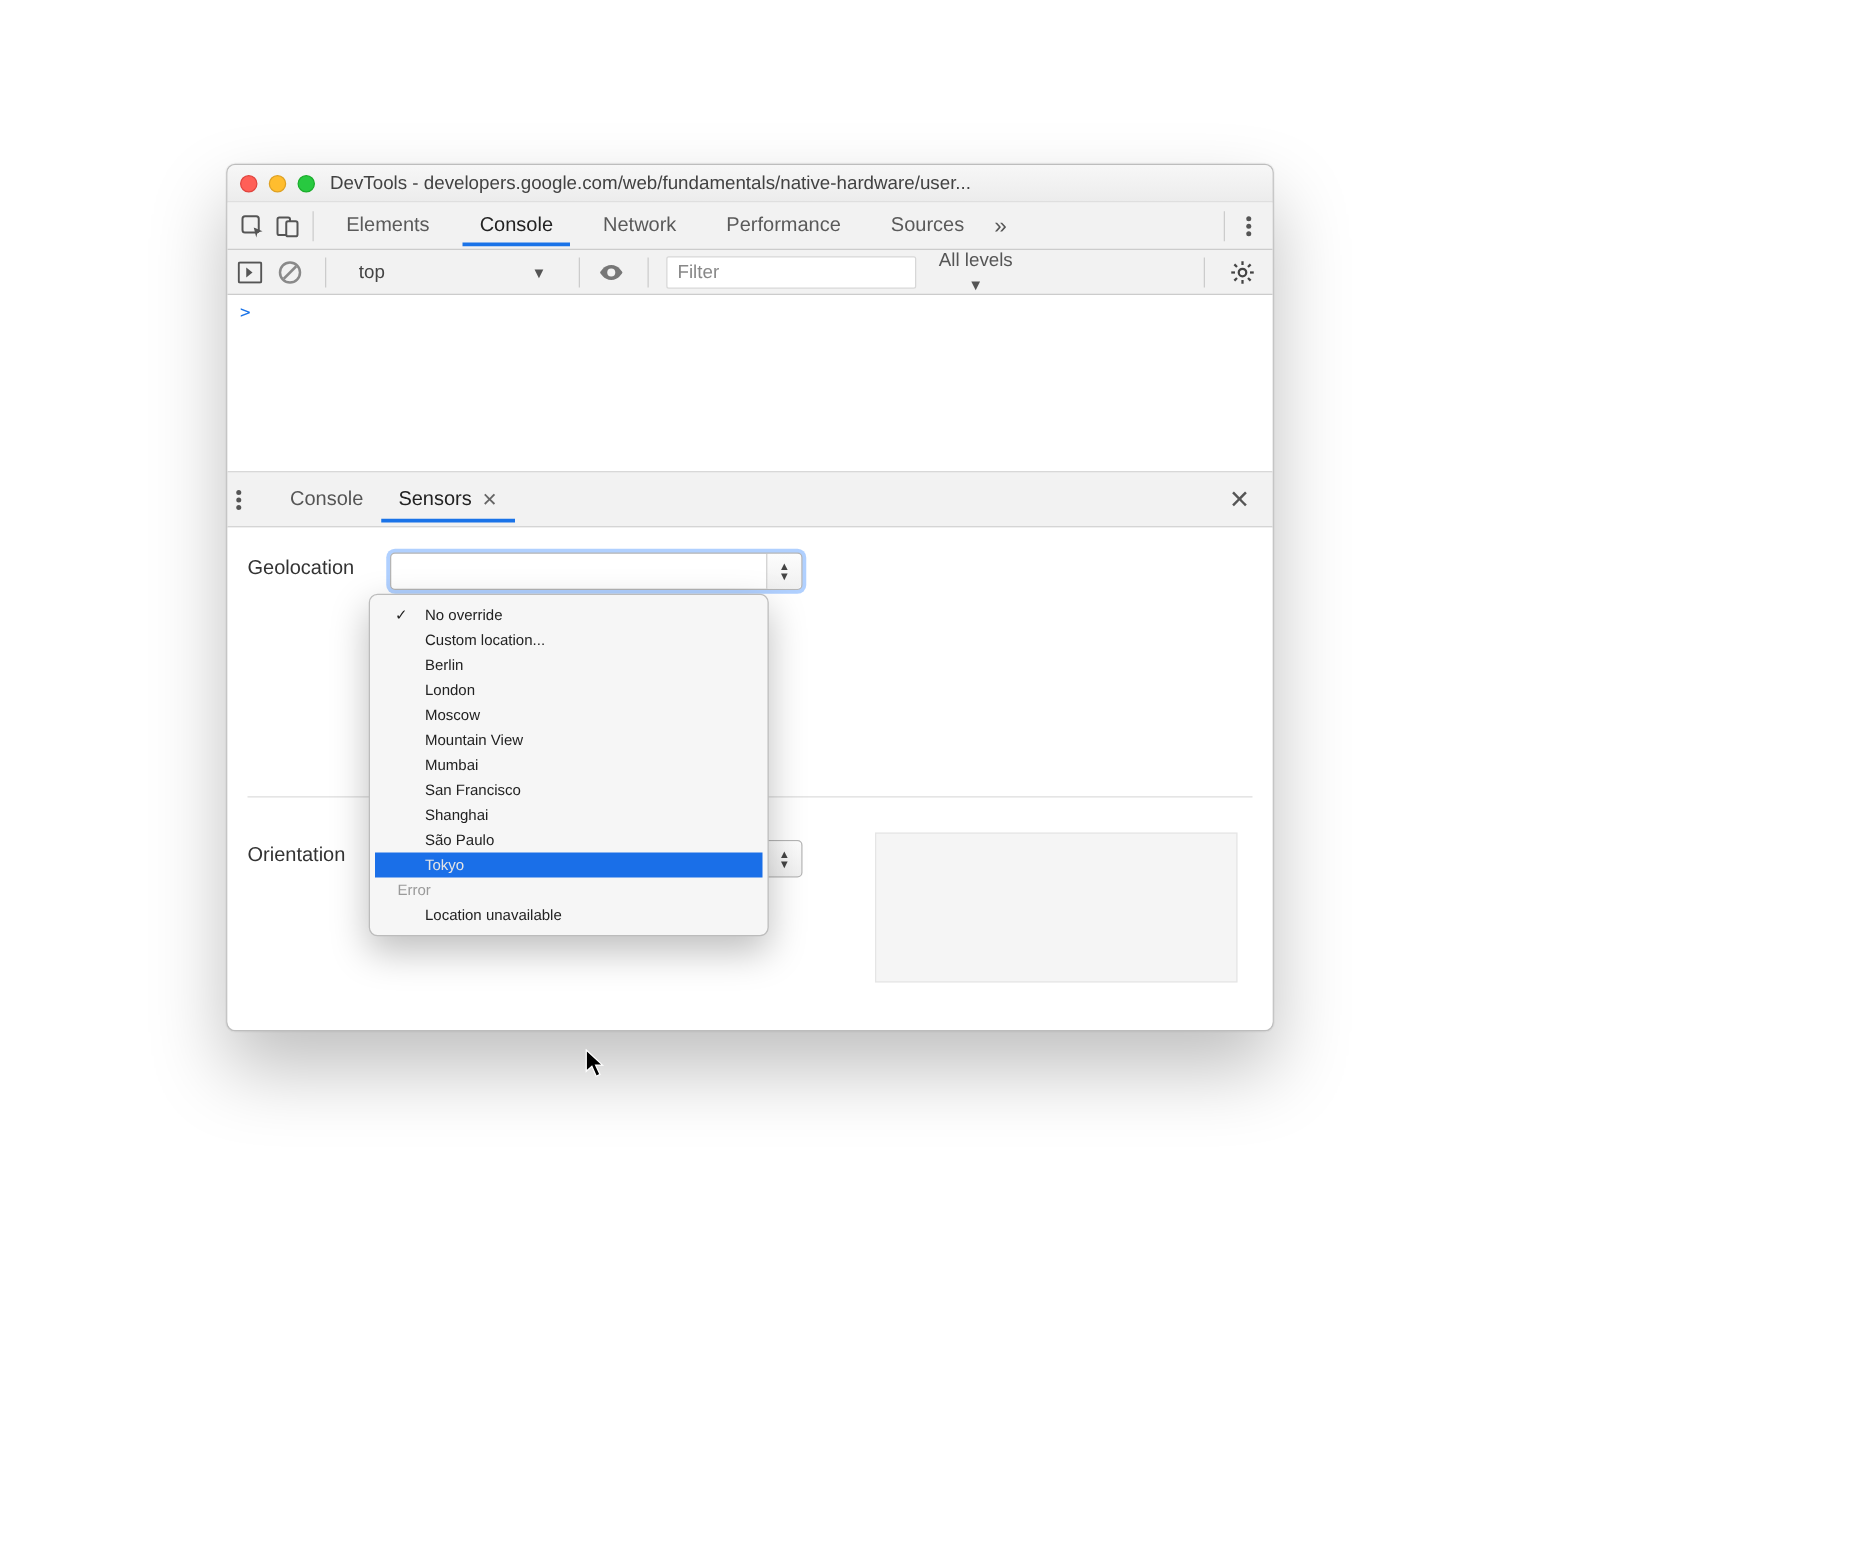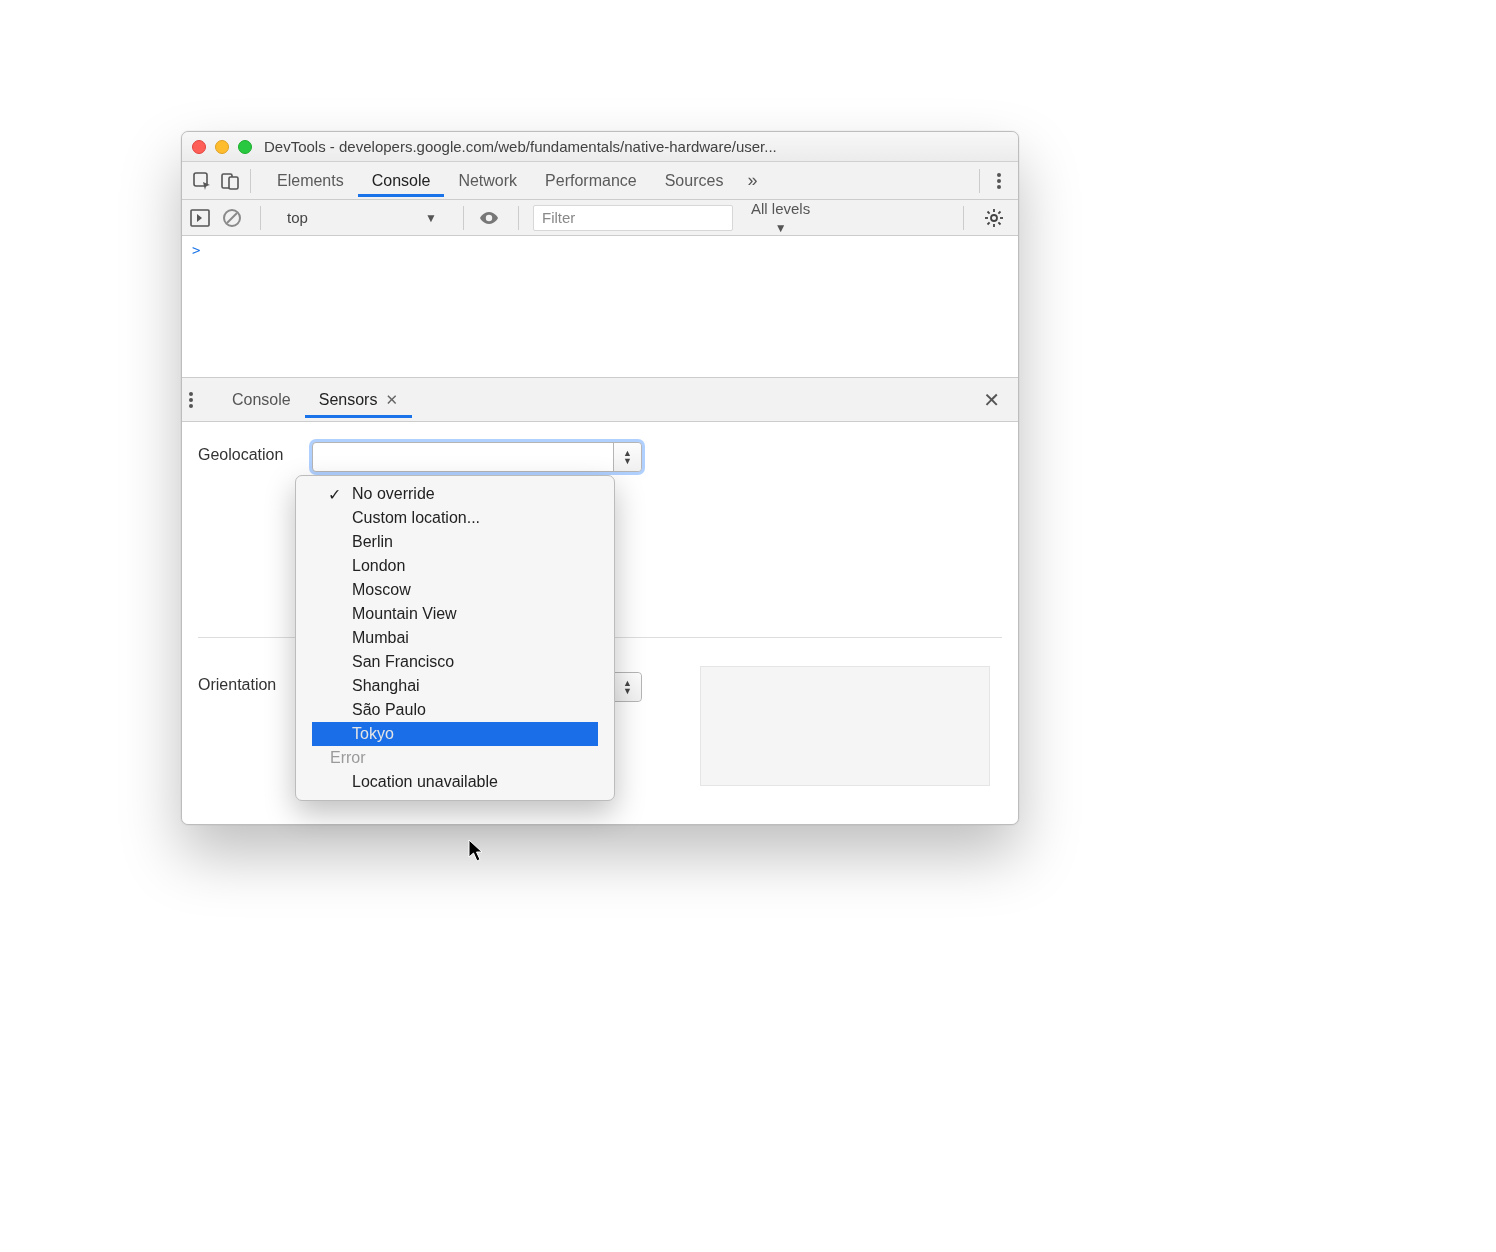--- a/index.html
+++ b/index.html
@@ -54,21 +54,21 @@
     display:flex;
     align-items:center;
     padding: 0 6px;
     font-size:16px;
     color:#5a5a5a;
   }
   .tabstrip .icon-slot {
     width:28px; height:28px;
     display:flex; align-items:center; justify-content:center;
   }
-  .tabstrip .tabs { display:flex; gap:0; margin-left:6px; }
+  .tabstrip .tabs { display:flex; gap:12px; margin-left:6px; }
   .tab {
     padding: 8px 14px 7px;
     cursor:pointer;
   }
   .tab.active {
     color:#222;
     border-bottom: 3px solid #1a73e8;
     padding-bottom:4px;
   }
   .tabstrip .spacer { flex:1; }
@@ -239,22 +239,22 @@
   
   .dropdown {
     position:absolute;
     left:295px;
     top:475px;
     width:320px;
     background:#f6f6f6;
     border:1px solid #bcbcbc;
     border-radius:7px;
     box-shadow:0 12px 30px rgba(0,0,0,0.25);
-    padding:6px 16px;
-    font-size:16px;
+    padding:6px 4px;
+    font-size:12px;
     z-index:50;
   }
   .dd-item {
     padding: 3px 18px 3px 40px;
     color:#222;
     position:relative;
     cursor:pointer;
   }
   .dd-item.checked::before{
     content:"✓";

